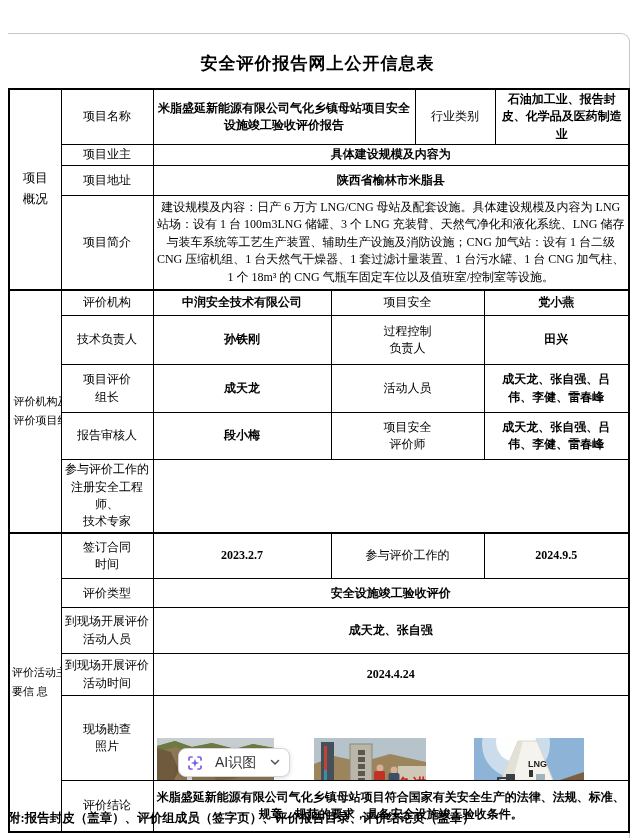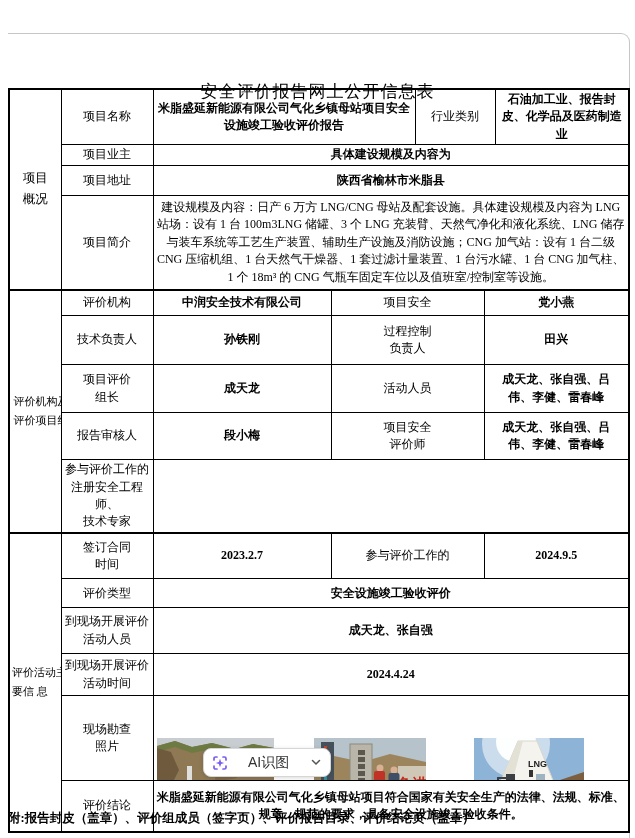--- a/index.html
+++ b/index.html
@@ -6,21 +6,21 @@
   .page{
     position:relative;width:635px;height:838px;background:#fff;overflow:hidden;
     font-family:"Liberation Serif","DejaVu Serif",serif;color:#000;
   }
   
   .panel-top{position:absolute;top:33px;left:8px;right:5px;height:12px;
     border-top:1px solid #c6c6c6;border-right:1px solid #c6c6c6;border-top-right-radius:9px;}
   .panel-right{position:absolute;top:44px;right:5px;bottom:0;width:1px;background:#c6c6c6;}
 
   .title{position:absolute;top:52px;left:0;width:635px;text-align:center;
-    font-size:17px;font-weight:normal;letter-spacing:1px;margin-top:28px;}
+    font-size:17px;font-weight:bold;letter-spacing:1px;}
 
   table.info{position:absolute;left:8px;top:88px;width:620px;border-collapse:collapse;
     table-layout:fixed;border:2px solid #000;}
   table.info td{border:1px solid #000;padding:1px 2px;vertical-align:middle;
     font-size:12px;line-height:1.45;text-align:center;overflow:hidden;}
   tr.sec td{border-top:2px solid #000;}
 
   .r1{height:39px}.r2{height:21px}.r3{height:30px}.r4{height:94px}
   .r5{height:26px}.r6{height:49px}.r7{height:48px}.r8{height:47px}.r9{height:65px}
   .r10{height:46px}.r11{height:29px}.r12{height:46px}.r13{height:42px}
@@ -46,23 +46,23 @@
   .pc1{width:155px;}
   .pc2{width:160px;border-left:1px solid #000;}
   .pc3{flex:1;border-left:1px solid #000;}
   .ph{position:absolute;top:0;display:block;}
   .ph1{left:1px;}.ph2{left:2px;}.ph3{left:1px;}
 
   .footer{position:absolute;left:8px;top:810px;width:620px;
     font-size:12.5px;font-weight:bold;}
 
   .ai-btn{position:absolute;left:178px;top:748px;height:29px;box-sizing:border-box;
-    display:flex;align-items:center;gap:20px;padding:0 9px 0 8px;background:#fff;
+    display:flex;align-items:center;gap:12px;padding:0 9px 0 8px;background:#fff;
     border:1px solid #d6d6d6;border-radius:8px;box-shadow:0 1px 4px rgba(0,0,0,.15);
-    font-family:"Liberation Sans","DejaVu Sans",sans-serif;font-size:14px;color:#333;cursor:pointer;margin-left:25px;}
+    font-family:"Liberation Sans","DejaVu Sans",sans-serif;font-size:14px;color:#333;cursor:pointer;}
   .ai-btn .chev{margin-left:2px;}
 </style>
 </head>
 <body>
 
 <div class="page">
   <div class="panel-top"></div>
   <div class="panel-right"></div>
 
   <div class="title">安全评价报告网上公开信息表</div>

